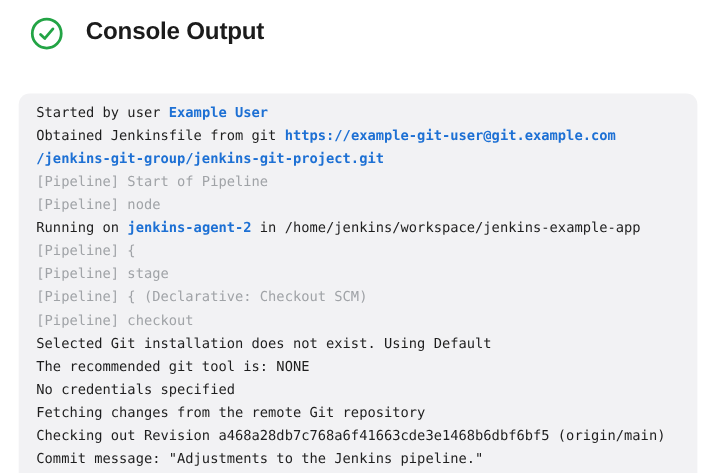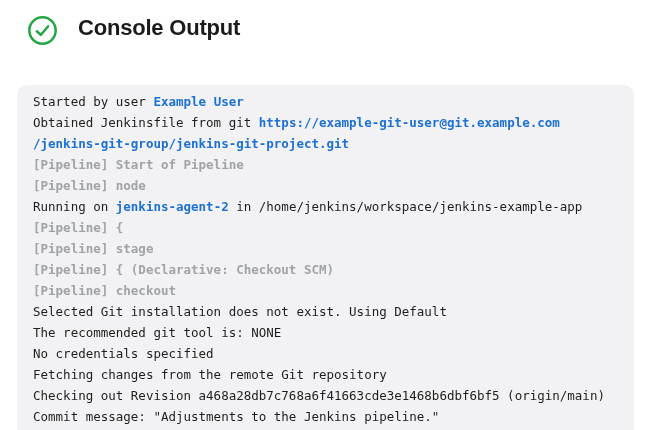--- a/index.html
+++ b/index.html
@@ -46,21 +46,21 @@
     padding: 6px 16px 16px 16px;
     font-family: "DejaVu Sans Mono", monospace;
     font-size: 12.5px;
     line-height: 21px;
     color: var(--text-color, #1e1e1e);
     white-space: pre-wrap;
     overflow: hidden;
   }
   .console .line { min-height: 21px; }
   .console .plain { color: var(--text-color, #1e1e1e); text-align: right; }
-  .console .muted { color: var(--muted-color, #a0a3a7); font-weight: bold; }
+  .console .muted { color: var(--muted-color, #a0a3a7); }
   .console a.link {
     color: var(--link-color, #1d70d4);
     text-decoration: none;
     cursor: pointer;
     font-weight: bold;
   }
 </style>
 </head>
 <body>
 

